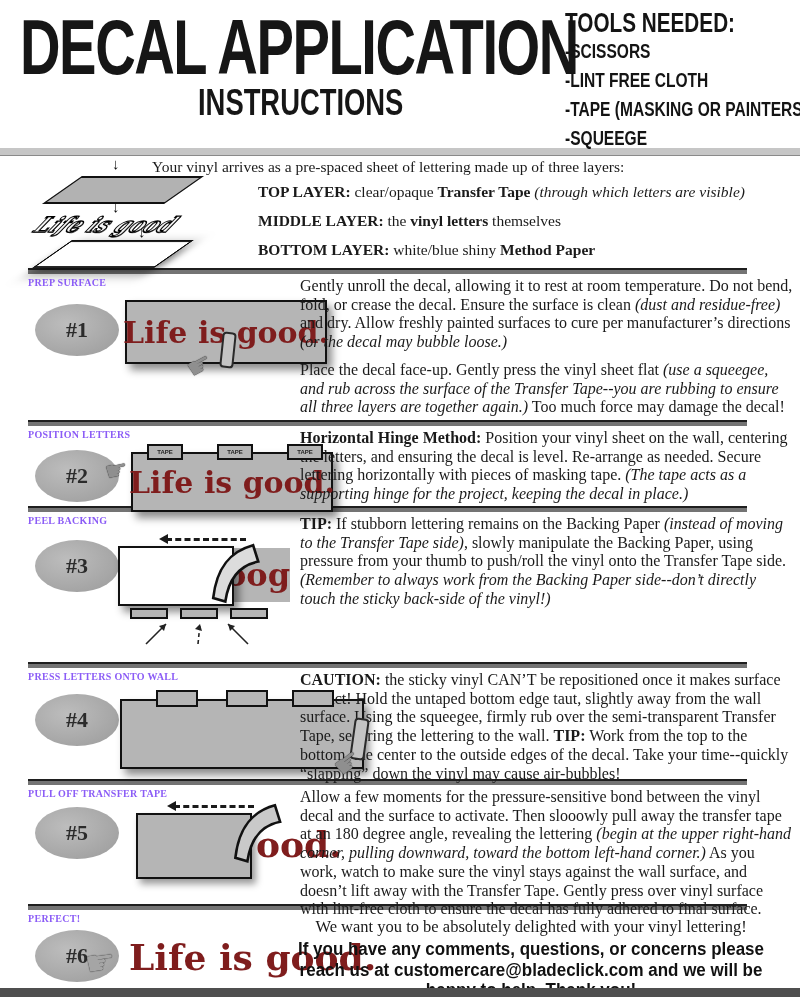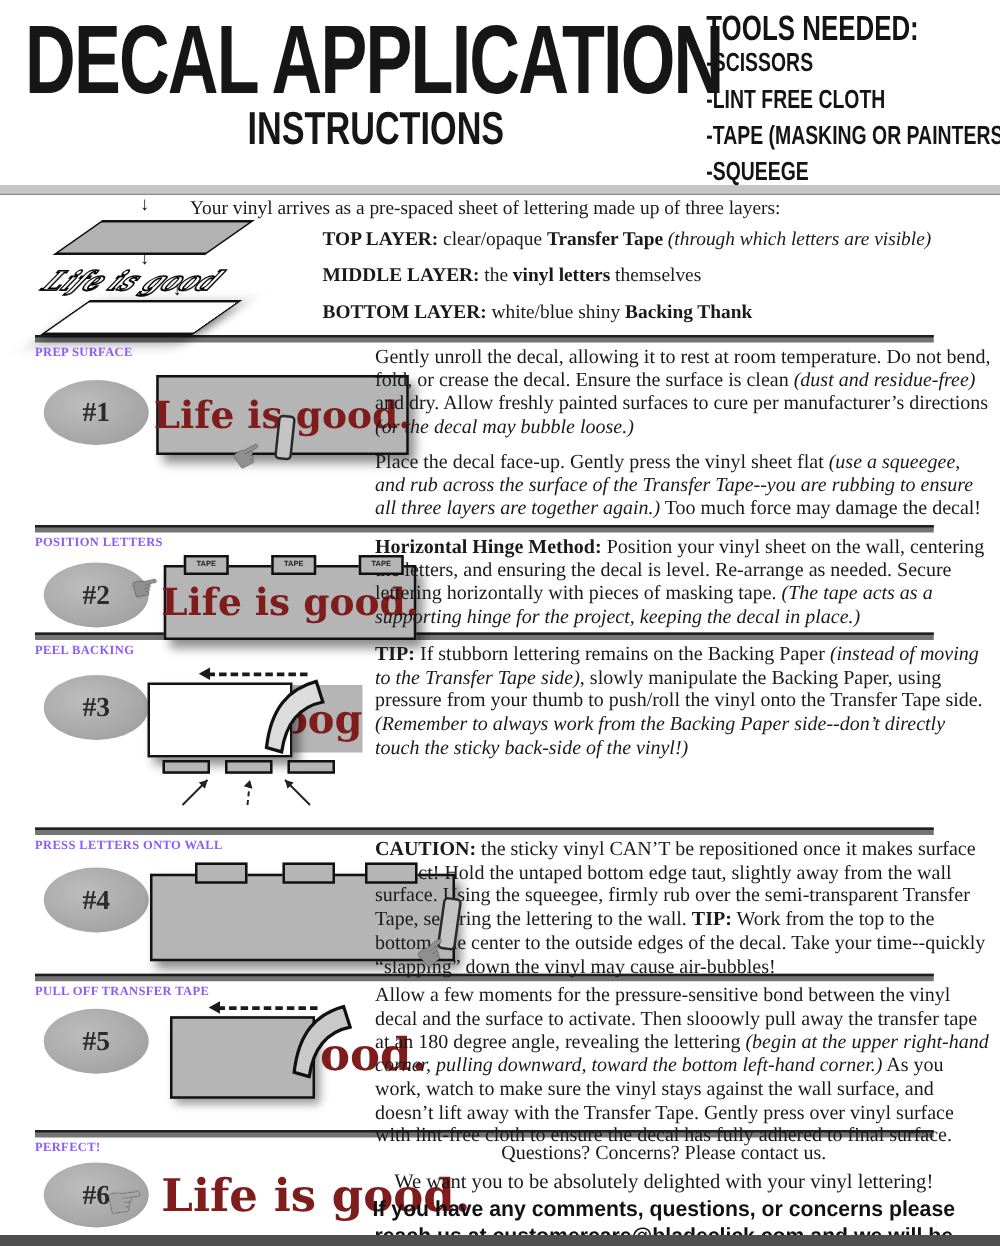--- a/index.html
+++ b/index.html
@@ -142,21 +142,21 @@
       <div class="darr da0">↓</div>
       <div class="para para-top"></div>
       <div class="darr da1">↓</div>
       <div class="script-text">Life is good</div>
       <div class="darr da2">↓</div>
       <div class="para para-bottom"></div>
     </div>
 
     <div class="layer-row lr0"><span class="b">TOP LAYER:</span><span> clear/opaque </span><span class="b">Transfer Tape</span><span> </span><span class="i">(through which letters are visible)</span></div>
     <div class="layer-row lr1"><span class="b">MIDDLE LAYER:</span><span> the </span><span class="b">vinyl letters</span><span> themselves</span></div>
-    <div class="layer-row lr2"><span class="b">BOTTOM LAYER:</span><span> white/blue shiny </span><span class="b">Backing Thank</span></div>
+    <div class="layer-row lr2"><span class="b">BOTTOM LAYER:</span><span> white/blue shiny </span><span class="b">Method Paper</span></div>
   </div>
 
   <div class="rule"></div>
 
   <div class="step" style="height:146px;">
     <div class="step-heading">PREP SURFACE</div>
     <div class="ellipse" style="top:30px;">
         <span>#1</span>
       </div>
     <div class="illu illu1">
@@ -283,20 +283,19 @@
   <div class="step" style="height:82px;">
     <div class="step-heading">PERFECT!</div>
     <div class="ellipse" style="top:20px;">
         <span>#6</span>
       </div>
     <div class="illu6">
       <span class="hand" style="left:0; top:18px; font-size:34px; transform:rotate(-8deg); color:#a5a5a5;">☛</span>
       <span class="decal-text" style="position:absolute; left:44px; top:8px; font-size:36px;">Life is good.</span>
     </div>
     <div class="contact">
-      <div class="contact-line1">Questions? Concerns? Please contact us.</div>
       <div class="contact-line2">We want you to be absolutely delighted with your vinyl lettering!</div>
       <div class="contact-bold">If you have any comments, questions, or concerns please reach us at customercare@bladeclick.com and we will be happy to help. Thank you!</div>
     </div>
   </div>
 
   <div class="bar-dark"></div>
 </div>
 
 </body></html>

